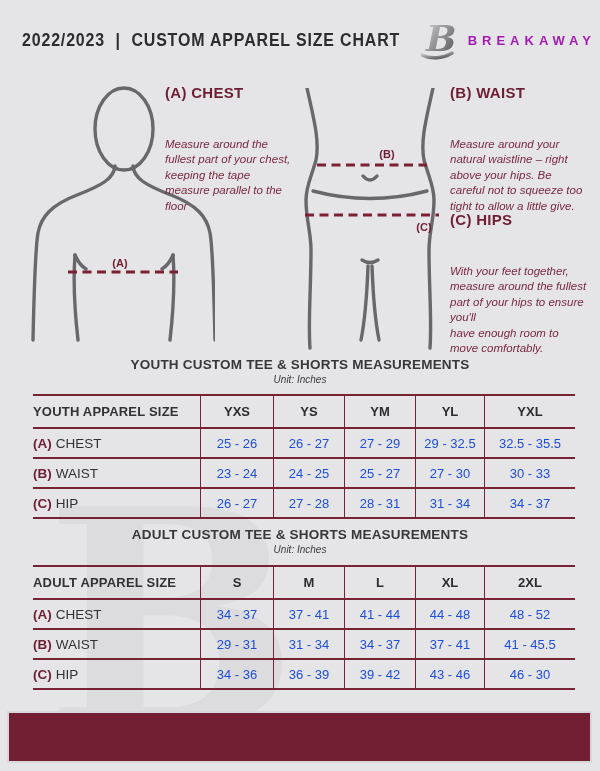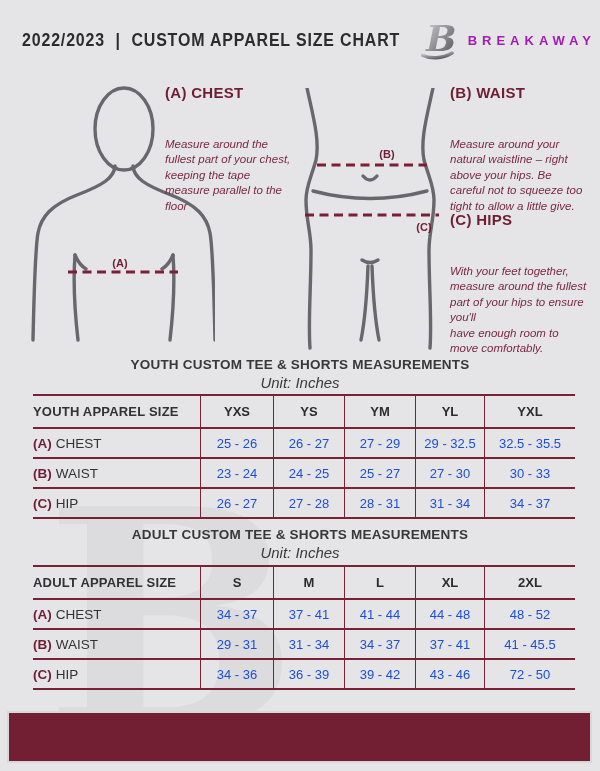--- a/index.html
+++ b/index.html
@@ -31,21 +31,21 @@
   .gh-a { left:165px; top:84px; }   .gt-a { left:165px; top:106px; width:126px; }
   .gh-b { left:450px; top:84px; }   .gt-b { left:450px; top:106px; width:136px; }
   .gh-c { left:450px; top:211px; }  .gt-c { left:450px; top:233px; width:138px; }
   
   .section-title {
     position:absolute; left:0; width:600px; text-align:center; z-index:1;
     font-size:13.5px; font-weight:bold; color:#38383a; letter-spacing:.2px;
   }
   .section-unit {
     position:absolute; left:0; width:600px; text-align:center; z-index:1;
-    font-size:15px; font-style:italic; color:#3a3a3c;
+    font-size:10px; font-style:italic; color:#3a3a3c;
   }
   .yt-title { top:357px; } .yt-unit { top:374px; }
   .ad-title { top:527px; } .ad-unit { top:544px; }
   
   table.size {
     position:absolute; left:33px; width:537px; z-index:1;
     border-collapse:collapse; table-layout:fixed; background:transparent;
   }
   .yt-table { top:394px; } .ad-table { top:565px; }
   table.size tr > * { border-top:2px solid #772335; padding:0; }
@@ -211,20 +211,20 @@
       <td class="val vline">41 - 45.5</td>
     </tr>
     <tr>
       <td class="row-label">
         <span class="prefix">(C)</span><span>HIP</span>
       </td>
       <td class="val vline">34 - 36</td>
       <td class="val vline">36 - 39</td>
       <td class="val vline">39 - 42</td>
       <td class="val vline">43 - 46</td>
-      <td class="val vline">72 - 50</td>
+      <td class="val vline">46 - 30</td>
     </tr>
   </tbody>
     </table>
 
   <div class="footer-bar"></div>
 
 </div>
 
 </body></html>

